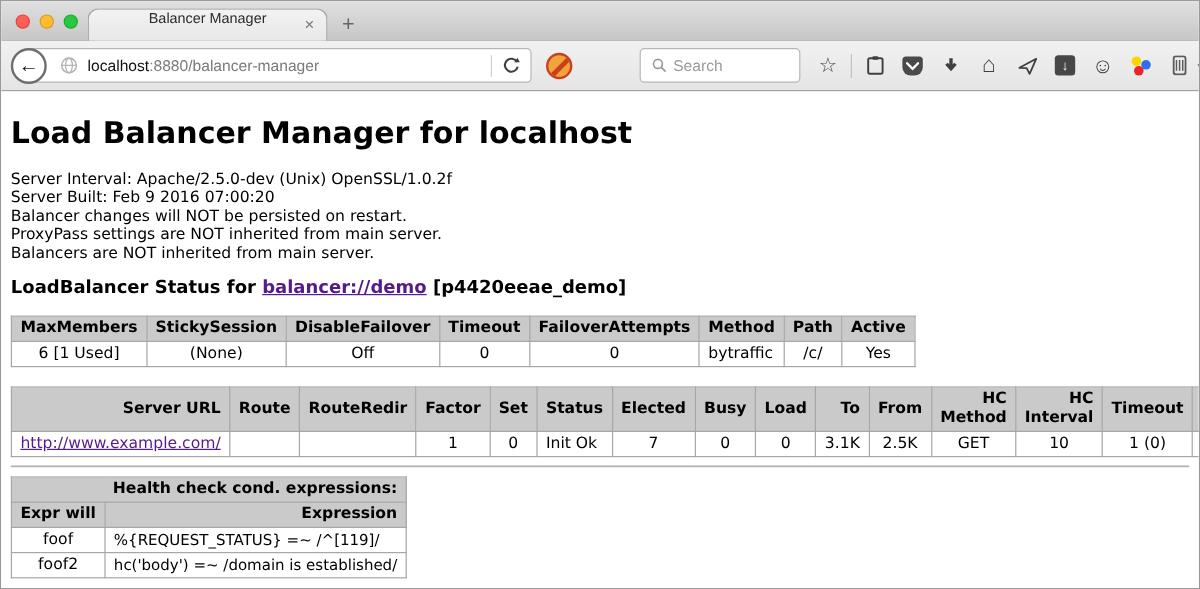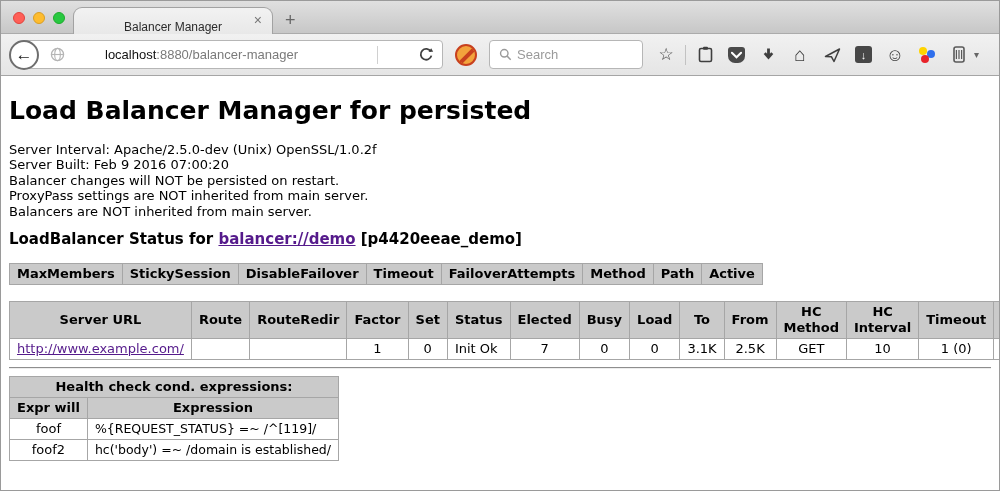--- a/index.html
+++ b/index.html
@@ -10,41 +10,41 @@
 
   
   .tabstrip { height:32px; background:linear-gradient(#e0e0e0,#c7c7c7); display:flex; align-items:flex-end; position:relative; flex:none; }
   .traffic { position:absolute; left:12px; top:11px; display:flex; gap:8px; }
   .light { width:12px; height:12px; border-radius:50%; }
   .light.red { background:#ff5f57; border:1px solid #e0443e; }
   .light.yellow { background:#febc2e; border:1px solid #d89e24; }
   .light.green { background:#28c840; border:1px solid #1eab2c; }
   .tab { position:relative; margin-left:72px; width:200px; height:27px; background:linear-gradient(#f2f2f2,#e8e8e8);
          border:1px solid #a2a2a2; border-bottom:none; border-radius:9px 9px 0 0;
-         display:flex; align-items:flex-end; justify-content:center; z-index:2; top:1px; }
+         display:flex; align-items:flex-start; justify-content:center; z-index:2; top:1px; }
   .tab-title { font-size:12px; color:#2b2b2b; }
   .tab-close { position:absolute; right:10px; top:4px; font-size:14px; color:#777; cursor:default; line-height:17px; }
   .newtab { font-size:18px; color:#666; margin:0 0 3px 12px; line-height:20px; }
 
   
   .navbar { height:43px; background:linear-gradient(#f1f1f1,#e5e5e5); border-top:1px solid #ababab; border-bottom:1px solid #a5a5a5;
             display:flex; align-items:center; padding:0 10px 0 8px; flex:none; position:relative; z-index:1; }
   .backbtn { width:30px; height:30px; border-radius:50%; background:#fff; border:2px solid #6e6e6e; color:#222;
              display:flex; align-items:center; justify-content:center; font-size:17px; font-weight:bold; z-index:3; flex:none; }
   .urlbar { height:29px; background:#fff; border:1px solid #b6b6b6; border-radius:4px; margin-left:-16px;
-            display:flex; align-items:center; padding-left:24px; width:420px; flex:none;gap:32px; }
+            display:flex; align-items:center; padding-left:24px; width:420px; flex:none; }
   .globe { margin:0 8px 0 2px; flex:none; display:flex; }
   .url-text { font-size:13px; white-space:nowrap; overflow:hidden; flex:1; }
   .url-host { color:#111; }
   .url-rest { color:#7a7a7a; }
   .url-sep { width:1px; height:18px; background:#d0d0d0; margin:0 8px; flex:none; }
   .reload { margin-right:8px; flex:none; display:flex; }
   .blockicon { width:22px; height:22px; border-radius:50%; border:2px solid #c8401e; background:#f3a33c; position:relative; margin:0 12px; flex:none; overflow:hidden; }
   .blockicon::after { content:""; position:absolute; left:-3px; top:8px; width:26px; height:3.5px; background:#c8401e; transform:rotate(-45deg); }
-  .searchbox { height:29px; width:154px; background:#fff; border:1px solid #b6b6b6; border-radius:4px; display:flex; align-items:center; padding:0 8px; flex:none; }
+  .searchbox { height:29px; width:134px; background:#fff; border:1px solid #b6b6b6; border-radius:4px; display:flex; align-items:center; padding:0 8px; flex:none;margin-left:44px; }
   .searchbox input { border:none; outline:none; width:95px; font-size:13px; font-family:"Liberation Sans",sans-serif; color:#333; background:transparent; }
   .searchbox input::placeholder { color:#9a9a9a; }
 
   .iconrow { display:flex; align-items:center; margin-left:14px; gap:14px; }
   .ico { display:flex; align-items:center; justify-content:center; width:18px; height:18px; color:#444; }
   .glyph { font-size:17px; line-height:18px; color:#3f3f3f; }
   .vdiv { width:1px; height:20px; background:#c2c2c2; margin:0 -4px; }
   .pocket { width:17px; height:16px; background:#4a4a4a; border-radius:3px 3px 7px 7px; display:flex; align-items:center; justify-content:center; }
   .darksq { width:17px; height:17px; background:#474747; border-radius:3px; display:flex; align-items:center; justify-content:center; color:#fff; font-size:11px; font-weight:bold; line-height:16px; }
   .dots { position:relative; width:18px; height:18px; }
@@ -57,21 +57,21 @@
   .menu i { height:3px; background:#4a4a4a; border-radius:1px; }
 
   
   .page { flex:1; background:#fff; padding:4px 8px 0 8px; font-family:"DejaVu Sans", sans-serif; color:#000; overflow:hidden; }
   h1 { font-size:25px; margin:16px 0 17px 0; letter-spacing:0; }
   .info { font-size:13px; line-height:15.4px; }
   h3.status { font-size:15px; margin:11px 0 15px 0; font-weight:bold; }
   h3.status a { color:#551a8b; }
   table { border-collapse:collapse; font-size:13px; margin-left:0; }
   table, th, td { border:1px solid #a6a6a6; }
-  th { background:#cacaca; font-weight:bold; padding:2px 7px; text-align:center; line-height:16px; }
+  th { background:#cacaca; font-weight:bold; padding:2px 7px; text-align:right; line-height:16px; }
   td { padding:2px 7px; background:#fff; line-height:16px; }
   td.c { text-align:center; }
   td.l { text-align:left; }
   .t1 { margin-bottom:16px; }
   .t2 { margin-bottom:7px; }
   .t2 td a { color:#551a8b; }
   .t3 td.expr { font-size:12.5px; }
   hr { border:none; height:2px; border-top:1px solid #8e8e8e; border-bottom:1px solid #ededed; margin:6px 0 7px 0; }
   .mw36 { min-width:36px; }
 </style>
@@ -171,21 +171,21 @@
       <span class="menu">
           <i></i>
           <i></i>
           <i></i>
         </span>
 
     </div>
   </div>
 
   <div class="page">
-    <h1>Load Balancer Manager for persisted</h1>
+    <h1>Load Balancer Manager for localhost</h1>
 
     <div class="info">
       <div>Server Interval: Apache/2.5.0-dev (Unix) OpenSSL/1.0.2f</div>
       <div>Server Built: Feb 9 2016 07:00:20</div>
       <div>Balancer changes will NOT be persisted on restart.</div>
       <div>ProxyPass settings are NOT inherited from main server.</div>
       <div>Balancers are NOT inherited from main server.</div>
     </div>
 
     <h3 class="status"><span>LoadBalancer Status for </span><a href="#">balancer://demo</a><span> [p4420eeae_demo]</span></h3>
@@ -194,20 +194,30 @@
       <tbody>
           <tr>
         <th>MaxMembers</th>
         <th>StickySession</th>
         <th>DisableFailover</th>
         <th>Timeout</th>
         <th>FailoverAttempts</th>
         <th>Method</th>
         <th>Path</th>
         <th>Active</th>
+      </tr>
+      <tr>
+        <td class="c">6 [1 Used]</td>
+        <td class="c">(None)</td>
+        <td class="c">Off</td>
+        <td class="c">0</td>
+        <td class="c">0</td>
+        <td class="l">bytraffic</td>
+        <td class="c">/c/</td>
+        <td class="c">Yes</td>
       </tr>
     </tbody>
       </table>
 
     <table class="t2">
       <tbody>
           <tr>
         <th>Server URL</th>
         <th class="mw36">Route</th>
         <th>RouteRedir</th>

